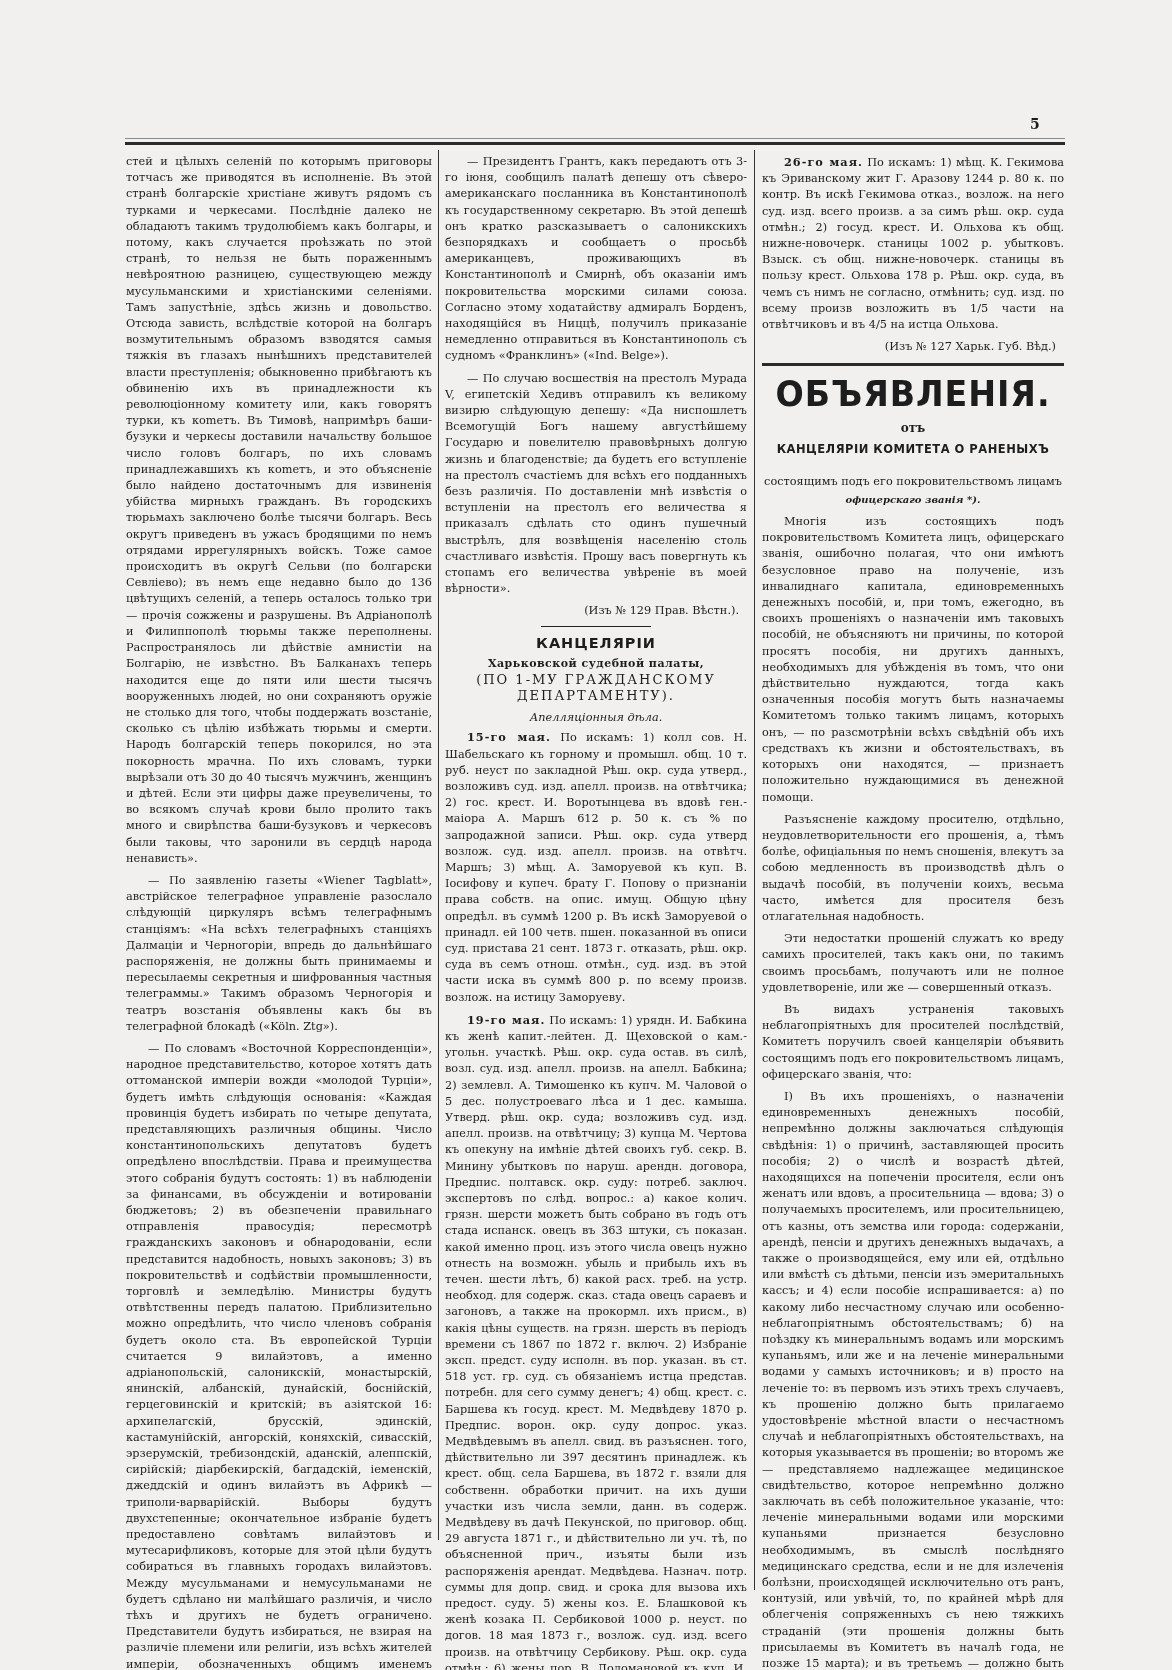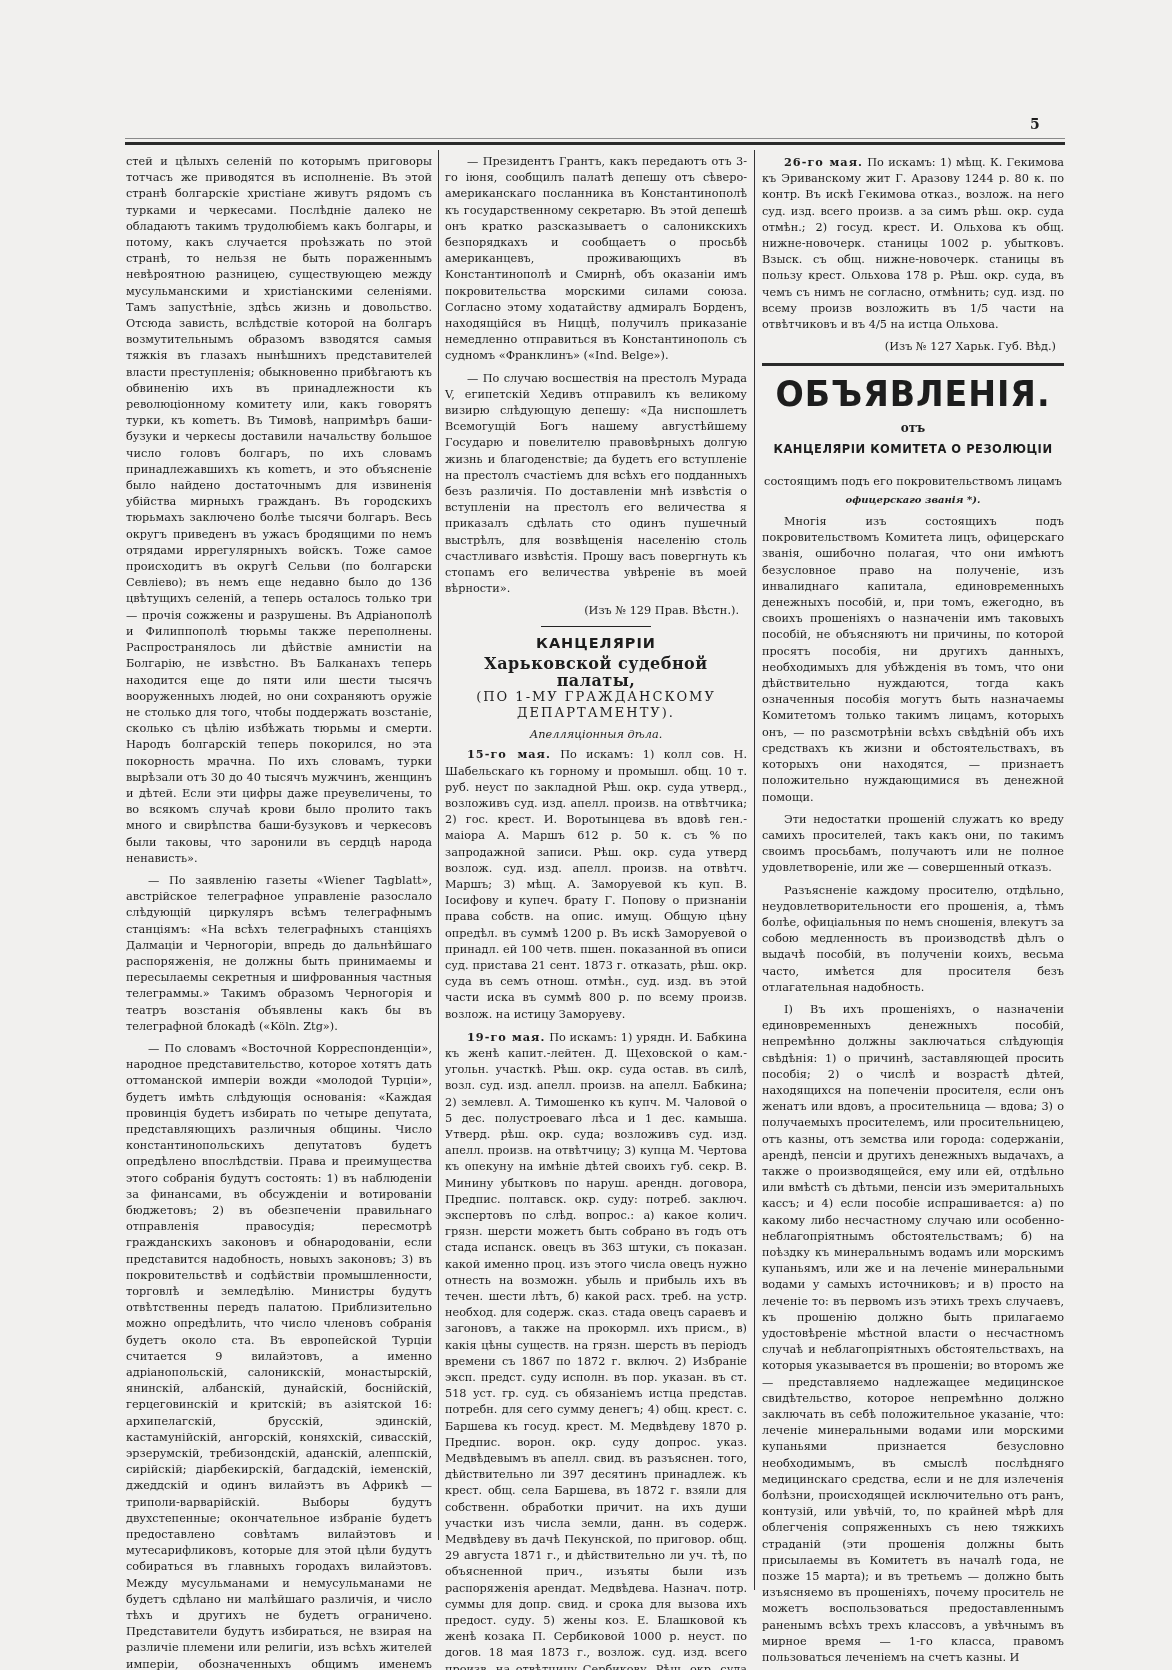--- a/index.html
+++ b/index.html
@@ -18,21 +18,21 @@
   .vr2 { left:754px; height:1440px; }
   .para { margin-bottom:6px !important; }
   .indent { text-indent:22px !important; }
   .italic { font-style:italic; }
   .right { text-align:right; padding-right:8px; }
   .center { text-align:center !important; }
   .heading-big { font-family:"DejaVu Sans", sans-serif; font-weight:900; font-size:35px; letter-spacing:1px;
                  text-align:center; line-height:40px; margin:8px 0 6px 0; transform:scaleX(0.95); }
   .heading-mid { font-family:"DejaVu Sans", sans-serif; font-weight:bold; font-size:14.5px; text-align:center;
                  letter-spacing:1px; line-height:20px; margin:2px 0; }
-  .heading-sub { font-weight:bold; font-size:16px; text-align:center; line-height:17px; letter-spacing:0.5px; }
+  .heading-sub { font-weight:bold; font-size:11px; text-align:center; line-height:17px; letter-spacing:0.5px; }
   .spaced { letter-spacing:2px; font-size:13px; text-align:center; }
   .sec-rule { height:3px; background:#2a2a2a; margin:8px 0 6px 0; }
   .short-rule { width:110px; height:1px; background:#222; margin:6px auto; }
   .ref { }
   .date { font-weight:bold; letter-spacing:1px; }
 </style>
 </head>
 <body>
 
 <div class="page-number">5</div>
@@ -69,21 +69,22 @@
 
 <div class="col col3">
   <p class="para indent">
     <span class="date">26-го мая.</span>
     <span>По искамъ: 1) мѣщ. К. Гекимова къ Эриванскому жит Г. Аразову 1244 р. 80 к. по контр. Въ искѣ Гекимова отказ., возлож. на него суд. изд. всего произв. а за симъ рѣш. окр. суда отмѣн.; 2) госуд. крест. И. Ольхова къ общ. нижне-новочерк. станицы 1002 р. убытковъ. Взыск. съ общ. нижне-новочерк. станицы въ пользу крест. Ольхова 178 р. Рѣш. окр. суда, въ чемъ съ нимъ не согласно, отмѣнить; суд. изд. по всему произв возложить въ 1/5 части на отвѣтчиковъ и въ 4/5 на истца Ольхова.</span>
   </p>
   <p class="ref right">(Изъ № 127 Харьк. Губ. Вѣд.)</p>
   <div class="sec-rule"></div>
   <div class="heading-big">ОБЪЯВЛЕНІЯ.</div>
   <p class="center" style="font-size:12px; font-weight:bold; margin:4px 0;">отъ</p>
-  <div class="heading-sub" style="font-family:'DejaVu Sans', sans-serif; font-size:11.5px;">КАНЦЕЛЯРІИ КОМИТЕТА О РЕЗОЛЮЦІИ</div>
+  <div class="heading-sub" style="font-family:'DejaVu Sans', sans-serif; font-size:11.5px;">КАНЦЕЛЯРІИ КОМИТЕТА О РАНЕНЫХЪ</div>
   <p class="center" style="margin-top:16px;">состоящимъ подъ его покровительствомъ лицамъ</p>
   <p class="center italic" style="font-size:10px; font-weight:bold; margin:2px 0 6px 0;">офицерскаго званія *).</p>
   <p class="para indent">Многія изъ состоящихъ подъ покровительствомъ Комитета лицъ, офицерскаго званія, ошибочно полагая, что они имѣютъ безусловное право на полученіе, изъ инвалиднаго капитала, единовременныхъ денежныхъ пособій, и, при томъ, ежегодно, въ своихъ прошеніяхъ о назначеніи имъ таковыхъ пособій, не объясняютъ ни причины, по которой просятъ пособія, ни другихъ данныхъ, необходимыхъ для убѣжденія въ томъ, что они дѣйствительно нуждаются, тогда какъ означенныя пособія могутъ быть назначаемы Комитетомъ только такимъ лицамъ, которыхъ онъ, — по разсмотрѣніи всѣхъ свѣдѣній объ ихъ средствахъ къ жизни и обстоятельствахъ, въ которыхъ они находятся, — признаетъ положительно нуждающимися въ денежной помощи.</p>
+  <p class="para indent">Разъясненіе каждому просителю, отдѣльно, неудовлетворительности его прошенія, а, тѣмъ болѣе, офиціальныя по немъ сношенія, влекутъ за собою медленность въ производствѣ дѣлъ о выдачѣ пособій, въ полученіи коихъ, весьма часто, имѣется для просителя безъ отлагательная надобность.</p>
   <p class="para indent">Эти недостатки прошеній служатъ ко вреду самихъ просителей, такъ какъ они, по такимъ своимъ просьбамъ, получаютъ или не полное удовлетвореніе, или же — совершенный отказъ.</p>
-  <p class="para indent">Разъясненіе каждому просителю, отдѣльно, неудовлетворительности его прошенія, а, тѣмъ болѣе, офиціальныя по немъ сношенія, влекутъ за собою медленность въ производствѣ дѣлъ о выдачѣ пособій, въ полученіи коихъ, весьма часто, имѣется для просителя безъ отлагательная надобность.</p>
+  <p class="para indent">Въ видахъ устраненія таковыхъ неблагопріятныхъ для просителей послѣдствій, Комитетъ поручилъ своей канцеляріи объявить состоящимъ подъ его покровительствомъ лицамъ, офицерскаго званія, что:</p>
   <p class="para indent">I) Въ ихъ прошеніяхъ, о назначеніи единовременныхъ денежныхъ пособій, непремѣнно должны заключаться слѣдующія свѣдѣнія: 1) о причинѣ, заставляющей просить пособія; 2) о числѣ и возрастѣ дѣтей, находящихся на попеченіи просителя, если онъ женатъ или вдовъ, а просительница — вдова; 3) о получаемыхъ просителемъ, или просительницею, отъ казны, отъ земства или города: содержаніи, арендѣ, пенсіи и другихъ денежныхъ выдачахъ, а также о производящейся, ему или ей, отдѣльно или вмѣстѣ съ дѣтьми, пенсіи изъ эмеритальныхъ кассъ; и 4) если пособіе испрашивается: а) по какому либо несчастному случаю или особенно-неблагопріятнымъ обстоятельствамъ; б) на поѣздку къ минеральнымъ водамъ или морскимъ купаньямъ, или же и на леченіе минеральными водами у самыхъ источниковъ; и в) просто на леченіе то: въ первомъ изъ этихъ трехъ случаевъ, къ прошенію должно быть прилагаемо удостовѣреніе мѣстной власти о несчастномъ случаѣ и неблагопріятныхъ обстоятельствахъ, на которыя указывается въ прошеніи; во второмъ же — представляемо надлежащее медицинское свидѣтельство, которое непремѣнно должно заключать въ себѣ положительное указаніе, что: леченіе минеральными водами или морскими купаньями признается безусловно необходимымъ, въ смыслѣ послѣдняго медицинскаго средства, если и не для излеченія болѣзни, происходящей исключительно отъ ранъ, контузій, или увѣчій, то, по крайней мѣрѣ для облегченія сопряженныхъ съ нею тяжкихъ страданій (эти прошенія должны быть присылаемы въ Комитетъ въ началѣ года, не позже 15 марта); и въ третьемъ — должно быть изъясняемо въ прошеніяхъ, почему проситель не можетъ воспользоваться предоставленнымъ раненымъ всѣхъ трехъ классовъ, а увѣчнымъ въ мирное время — 1-го класса, правомъ пользоваться леченіемъ на счетъ казны. И</p>
 
 </div>
 
 </body></html>

